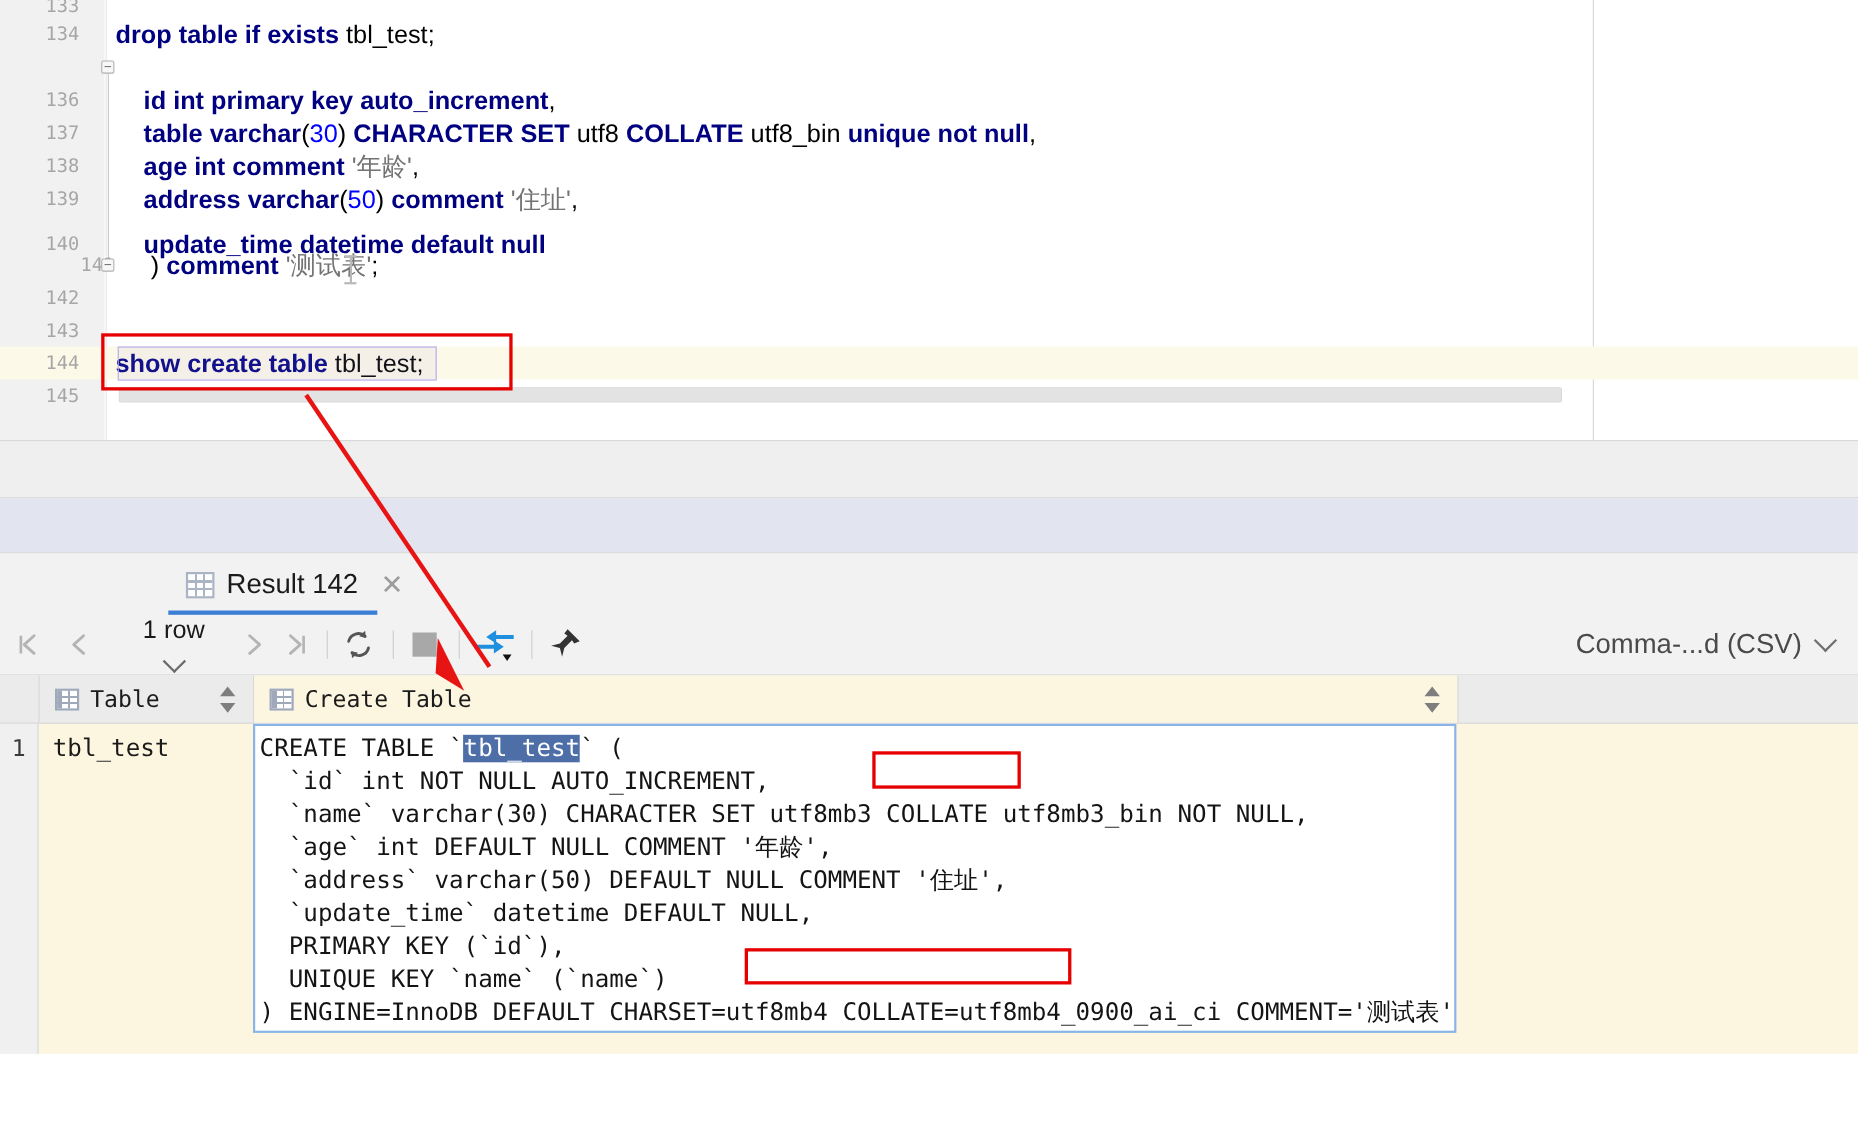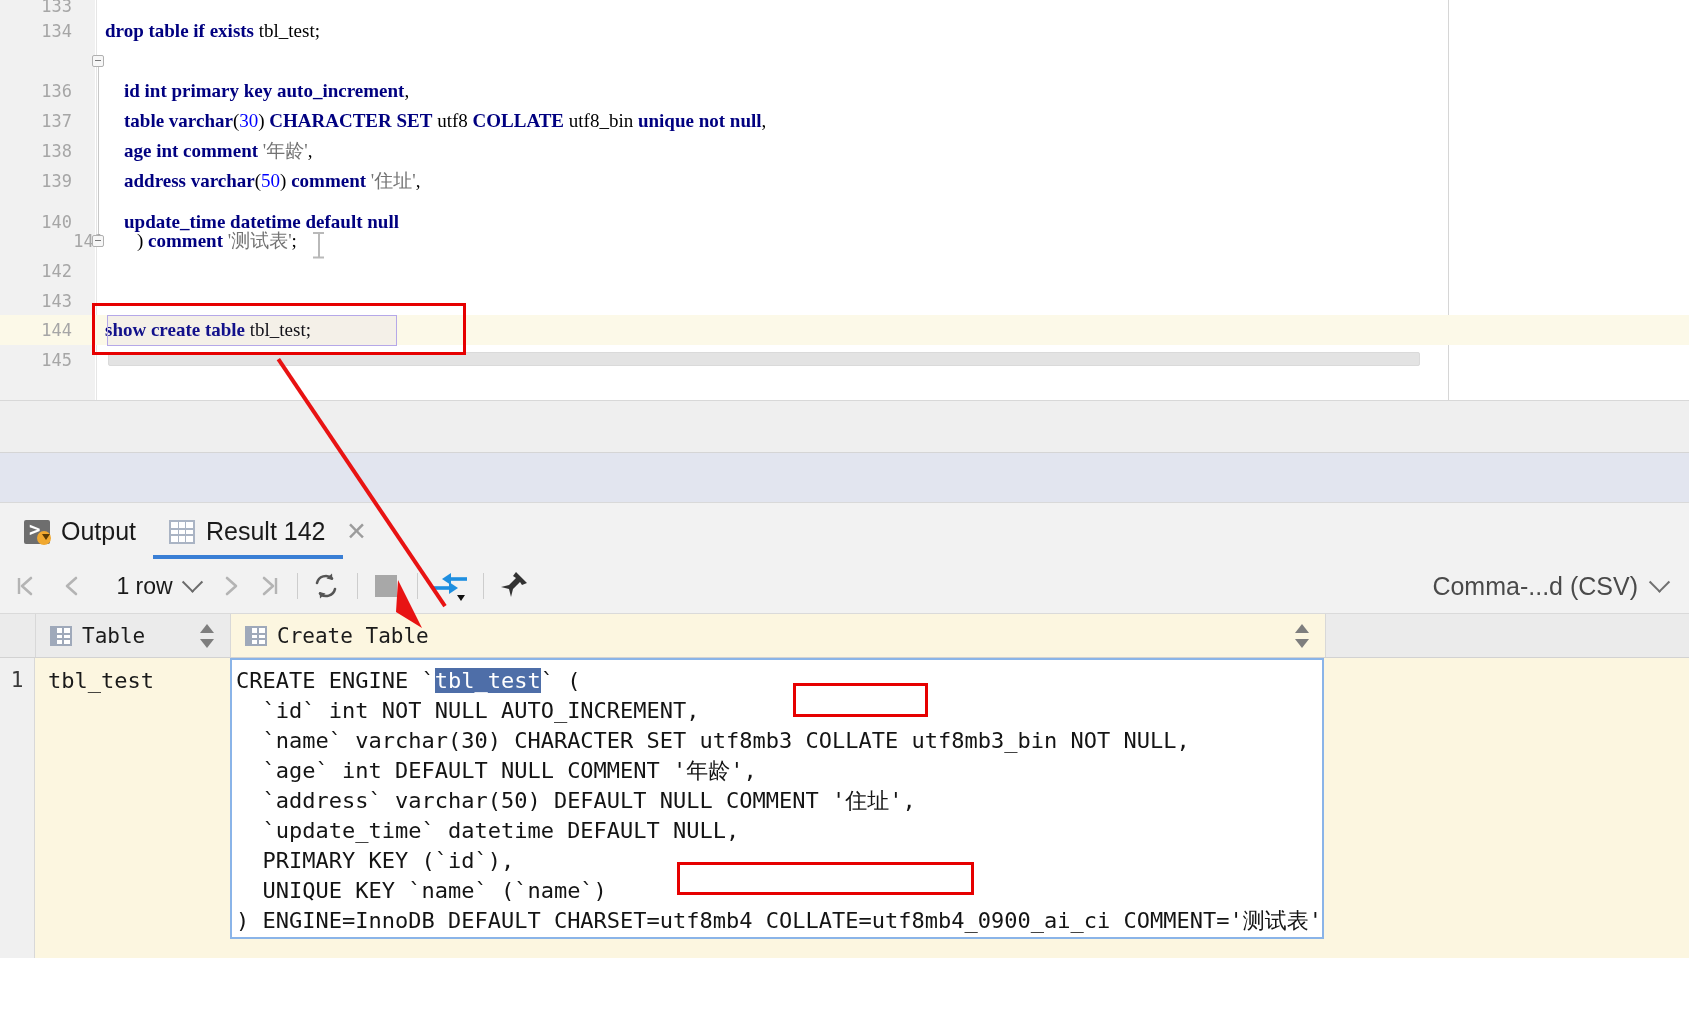--- a/index.html
+++ b/index.html
@@ -13,21 +13,21 @@
   
   .editor{position:absolute;left:0;top:0;width:1689px;height:400px;background:#ffffff;overflow:hidden;}
   .gutter{position:absolute;left:0;top:0;width:95px;height:400px;background:#f1f1f1;}
   .gutter-sep{position:absolute;left:96px;top:0;width:1px;height:400px;background:#e6e6e6;}
   .editor-right-sep{position:absolute;left:1448px;top:0;width:1px;height:400px;background:#d6d6d6;}
 
   .codeline{position:absolute;left:0;height:30px;line-height:30px;width:1689px;}
   .lnum{position:absolute;left:0;width:72px;text-align:right;color:#a6a6a6;
         font-family:"DejaVu Sans Mono","Liberation Mono",monospace;font-size:17px;}
   .ctext{position:absolute;left:105px;white-space:pre;
-        font-family:Liberation Serif, serif;font-size:19px;letter-spacing:0px;text-align:center;}
+        font-family:Liberation Sans, sans-serif;font-size:23px;letter-spacing:0px;text-align:center;}
   .hl-line{background:#fcf9e8;}
   .kw{color:#000080;font-weight:bold;}
   .pl{color:#000000;}
   .num{color:#0000ff;}
   .str{color:#737373;}
   .fold{position:absolute;left:92px;width:12px;height:12px;border:1px solid #b0b0b0;background:#f7f7f7;
         border-radius:2px;box-sizing:border-box;}
   .fold:after{content:"";position:absolute;left:2px;top:4px;width:6px;height:1px;background:#7a7a7a;}
   .foldbar{position:absolute;left:97.5px;width:1px;background:#c8c8c8;}
   .ibeam{position:absolute;width:11px;height:26px;}
@@ -174,47 +174,41 @@
       <span class="lnum">145</span>
     </div>
 
     <div class="hscroll"></div>
   </div>
 
   <div class="band-gray"></div>
   <div class="band-blue"></div>
 
   <div class="tabbar">
-    <div class="tab" style="left:8px;width:145px;">
-      <span class="ico-output">
-          <span class="dl"></span>
-        </span>
-      <span class="tab-label">Output</span>
-    </div>
     <div class="tab" style="left:153px;width:190px;">
       <span class="ico-grid"></span>
       <span class="tab-label">Result 142</span>
     </div>
     <span class="tab-close" style="position:absolute;left:340px;top:14px;">✕</span>
     <div class="tab-underline" style="left:153px;width:190px;"></div>
   </div>
 
   <div class="rtoolbar">
     <div class="tb-item" style="left:6px;width:38px;">
       <svg width="26" height="26" viewBox="0 0 26 26">
           <path d="M7 5 v16" stroke="#b4b4b4" stroke-width="2.4" fill="none"></path>
           <path d="M19 5 L10 13 L19 21" stroke="#b4b4b4" stroke-width="2.6" fill="none" stroke-linecap="round" stroke-linejoin="round"></path>
         </svg>
     </div>
     <div class="tb-item" style="left:52px;width:38px;">
       <svg width="26" height="26" viewBox="0 0 26 26">
           <path d="M18 5 L9 13 L18 21" stroke="#b4b4b4" stroke-width="2.6" fill="none" stroke-linecap="round" stroke-linejoin="round"></path>
         </svg>
     </div>
-    <div class="tb-item" style="left:98px;width:120px;gap:12px;">
+    <div class="tb-item" style="left:98px;width:120px;gap:12px;flex-direction:column;">
       <span class="rowcount">1 row</span>
       <span class="chev"></span>
     </div>
     <div class="tb-item" style="left:212px;width:38px;">
       <svg width="26" height="26" viewBox="0 0 26 26">
           <path d="M9 5 L18 13 L9 21" stroke="#b4b4b4" stroke-width="2.6" fill="none" stroke-linecap="round" stroke-linejoin="round"></path>
         </svg>
     </div>
     <div class="tb-item" style="left:250px;width:38px;">
       <svg width="26" height="26" viewBox="0 0 26 26">
@@ -269,21 +263,21 @@
       <span class="th-grid"></span>
       <span>Create Table</span>
       <span class="sorticon"></span>
     </div>
     <div class="th-sep" style="left:1325px;"></div>
   </div>
 
   <div class="tbody">
     <div class="rowno">1</div>
     <div class="cell-table">tbl_test</div>
-    <div class="cell-create"><span>CREATE ENGINE `</span><span class="selword">tbl_test</span><span>` (
+    <div class="cell-create"><span>CREATE TABLE `</span><span class="selword">tbl_test</span><span>` (
   `id` int NOT NULL AUTO_INCREMENT,
   `name` varchar(30) CHARACTER SET utf8mb3 COLLATE utf8mb3_bin NOT NULL,
   `age` int DEFAULT NULL COMMENT '年龄',
   `address` varchar(50) DEFAULT NULL COMMENT '住址',
   `update_time` datetime DEFAULT NULL,
   PRIMARY KEY (`id`),
   UNIQUE KEY `name` (`name`)
 ) ENGINE=InnoDB DEFAULT CHARSET=utf8mb4 COLLATE=utf8mb4_0900_ai_ci COMMENT='测试表'</span></div>
   </div>
 

